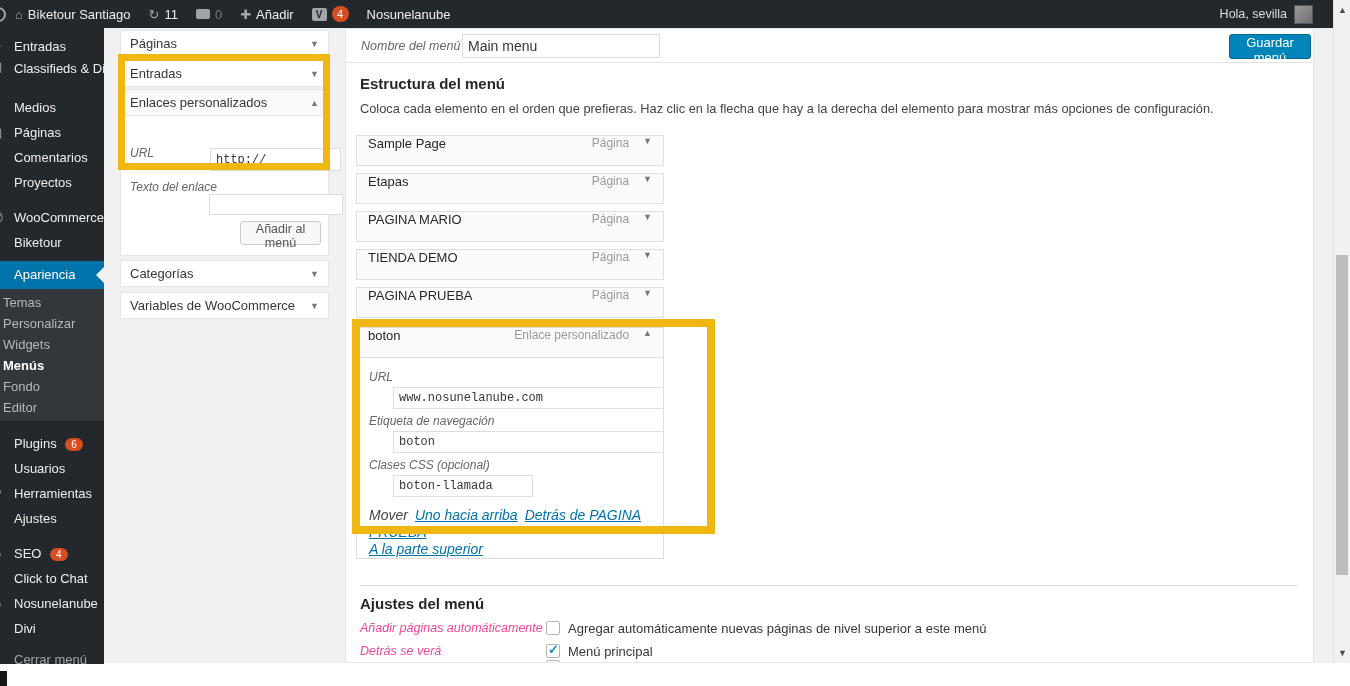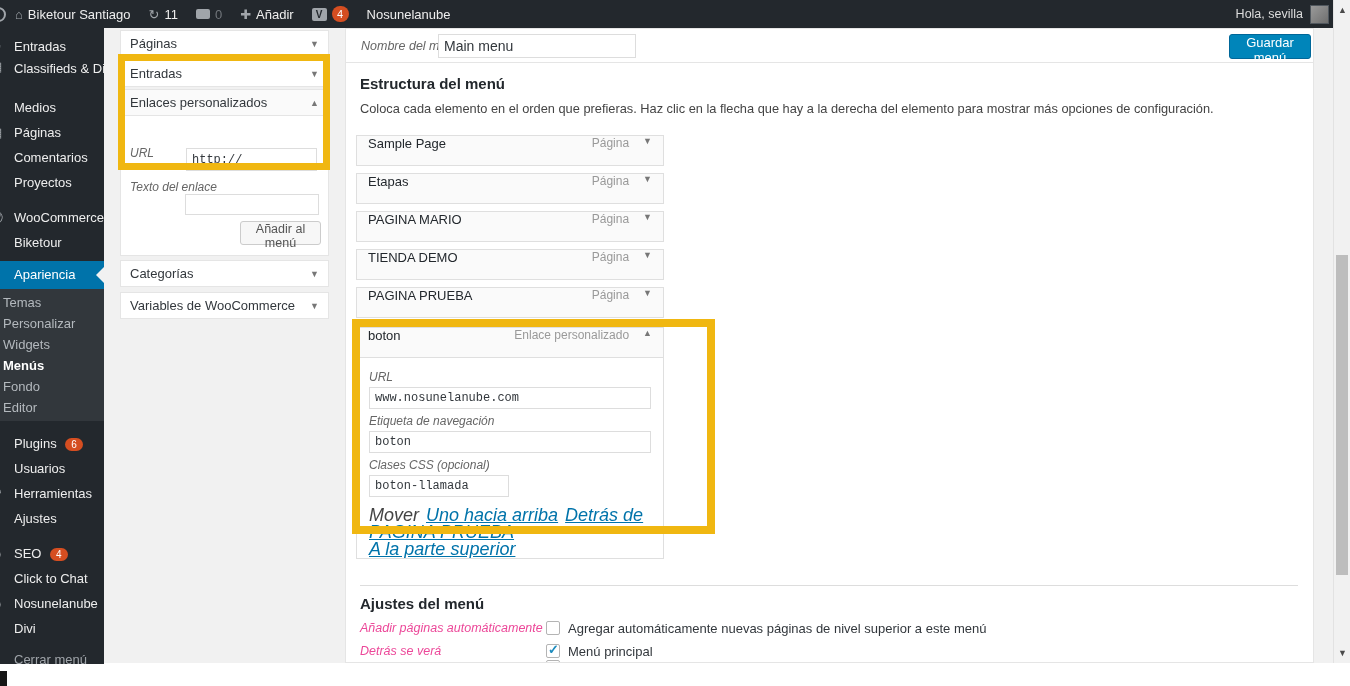--- a/index.html
+++ b/index.html
@@ -14,21 +14,21 @@
   .ab-item { display:flex; align-items:center; gap:5px; padding:0 9px; height:28px; cursor:pointer; }
   .ab-ico { color:#a0a5aa; font-size:13px; }
   .wp-logo-partial { width:15px; height:15px; border:2px solid #a0a5aa; border-radius:50%;
                      margin-left:-9px; }
   .bubble { width:14px; height:10px; background:#a0a5aa; border-radius:2px; display:inline-block; }
   .dim { color:#72777c; }
   .yoast { width:15px; height:13px; background:#a0a5aa; color:#23282d; font-weight:bold;
            font-size:10px; text-align:center; line-height:13px; border-radius:2px; }
   .rbadge { background:#d54e21; color:#fff; border-radius:9px; min-width:17px; height:16px;
             line-height:16px; text-align:center; font-size:11px; padding:0 4px; display:inline-block; }
-  #ab-right { margin-left:auto; display:flex; align-items:center; gap:7px; padding-right:4px;
+  #ab-right { margin-left:auto; display:flex; align-items:center; gap:7px; padding-right:20px;
               font-size:12.5px; color:#ddd; }
   .avatar { width:19px; height:19px; background:linear-gradient(135deg,#9a9a9a,#6f6f6f);
             border:1px solid #50575e; }
 
   
   #sidebar { position:absolute; left:0; top:28px; width:104px; height:636px;
              background:#23282d; overflow:hidden; padding-top:6px; font-size:13px; color:#eee; }
   .mi { position:relative; height:25px; line-height:25px; padding-left:14px; cursor:pointer;
         white-space:nowrap; }
   .mi .ico { position:absolute; left:-10px; top:0; width:16px; color:#a0a5aa; font-size:13px; }
@@ -54,21 +54,21 @@
   #accordion { position:absolute; left:120px; top:30px; width:209px; font-size:13px; }
   .acc-box { position:absolute; left:0; width:209px; height:27px; background:#fff;
              border:1px solid #e5e5e5; display:flex; align-items:center;
              justify-content:space-between; padding:0 9px; color:#32373c; cursor:pointer; }
   .acc-box.open-h { background:#fafafa; }
   .caret { color:#777; font-size:9px; }
   #acc-body { position:absolute; left:0; top:86px; width:209px; height:140px; background:#fff;
               border:1px solid #e5e5e5; border-top:none; }
   .inline-lbl { position:absolute; font-style:italic; color:#666; font-size:12px; }
   .txt-input { border:1px solid #ddd; background:#fff; font-size:13px; padding:2px 5px;
-               color:#32373c; }
+               color:#32373c;margin-left:24px; }
   .mono { font-family:"Liberation Mono", monospace; font-size:12px; }
   #url-lbl   { left:9px; top:30px; }
   #url-inp   { position:absolute; left:65px; top:32px; width:131px; height:23px; }
   #linktext-lbl { left:9px; top:64px; }
   #linktext-inp { position:absolute; left:64px; top:78px; width:134px; height:21px; }
   #add-menu-btn { position:absolute; left:119px; top:105px; width:81px; height:24px;
                   background:#f7f7f7; border:1px solid #ccc; border-radius:3px; color:#555;
                   font-size:12.5px; cursor:pointer; }
 
   
@@ -91,21 +91,21 @@
   .mbar .mtype { margin-left:auto; color:#999; font-size:12px; }
   .mbar .caret { margin-left:14px; cursor:pointer; }
 
   #expanded-item { position:absolute; left:10px; top:298px; width:308px; }
   #exp-head { position:relative; left:0; width:308px; }
   #exp-body { width:308px; height:201px; background:#fff; border:1px solid #dfdfdf;
               border-top:none; padding:7px 12px 0 12px; overflow:hidden; }
   .fld-label { font-style:italic; color:#666; font-size:12px; margin:5px 0 3px; }
   .fld-input { display:block; width:282px; height:22px; }
   .fld-input.short { width:140px; }
-  #mover-line { margin-top:10px; font-size:18px; font-style:italic; color:#444;
+  #mover-line { margin-top:10px; font-size:14px; font-style:italic; color:#444;
                 line-height:17px; }
   .mv-link { color:#0073aa; text-decoration:underline; cursor:pointer; margin-left:7px; }
   .mv-link.noml { margin-left:0; }
 
   #divider { position:absolute; left:14px; top:556px; width:938px; border-top:1px solid #ddd; }
   #settings-title { top:566px; }
   .set-row { position:absolute; left:14px; width:940px; display:flex; align-items:flex-start; }
   .set-lbl { font-style:italic; color:#ec4899; font-size:12.5px; width:186px; }
   .chk { width:14px; height:14px; border:1px solid #b4b4b4; background:#fff; border-radius:2px;
          position:relative; margin-right:8px; flex:none; cursor:pointer; }

